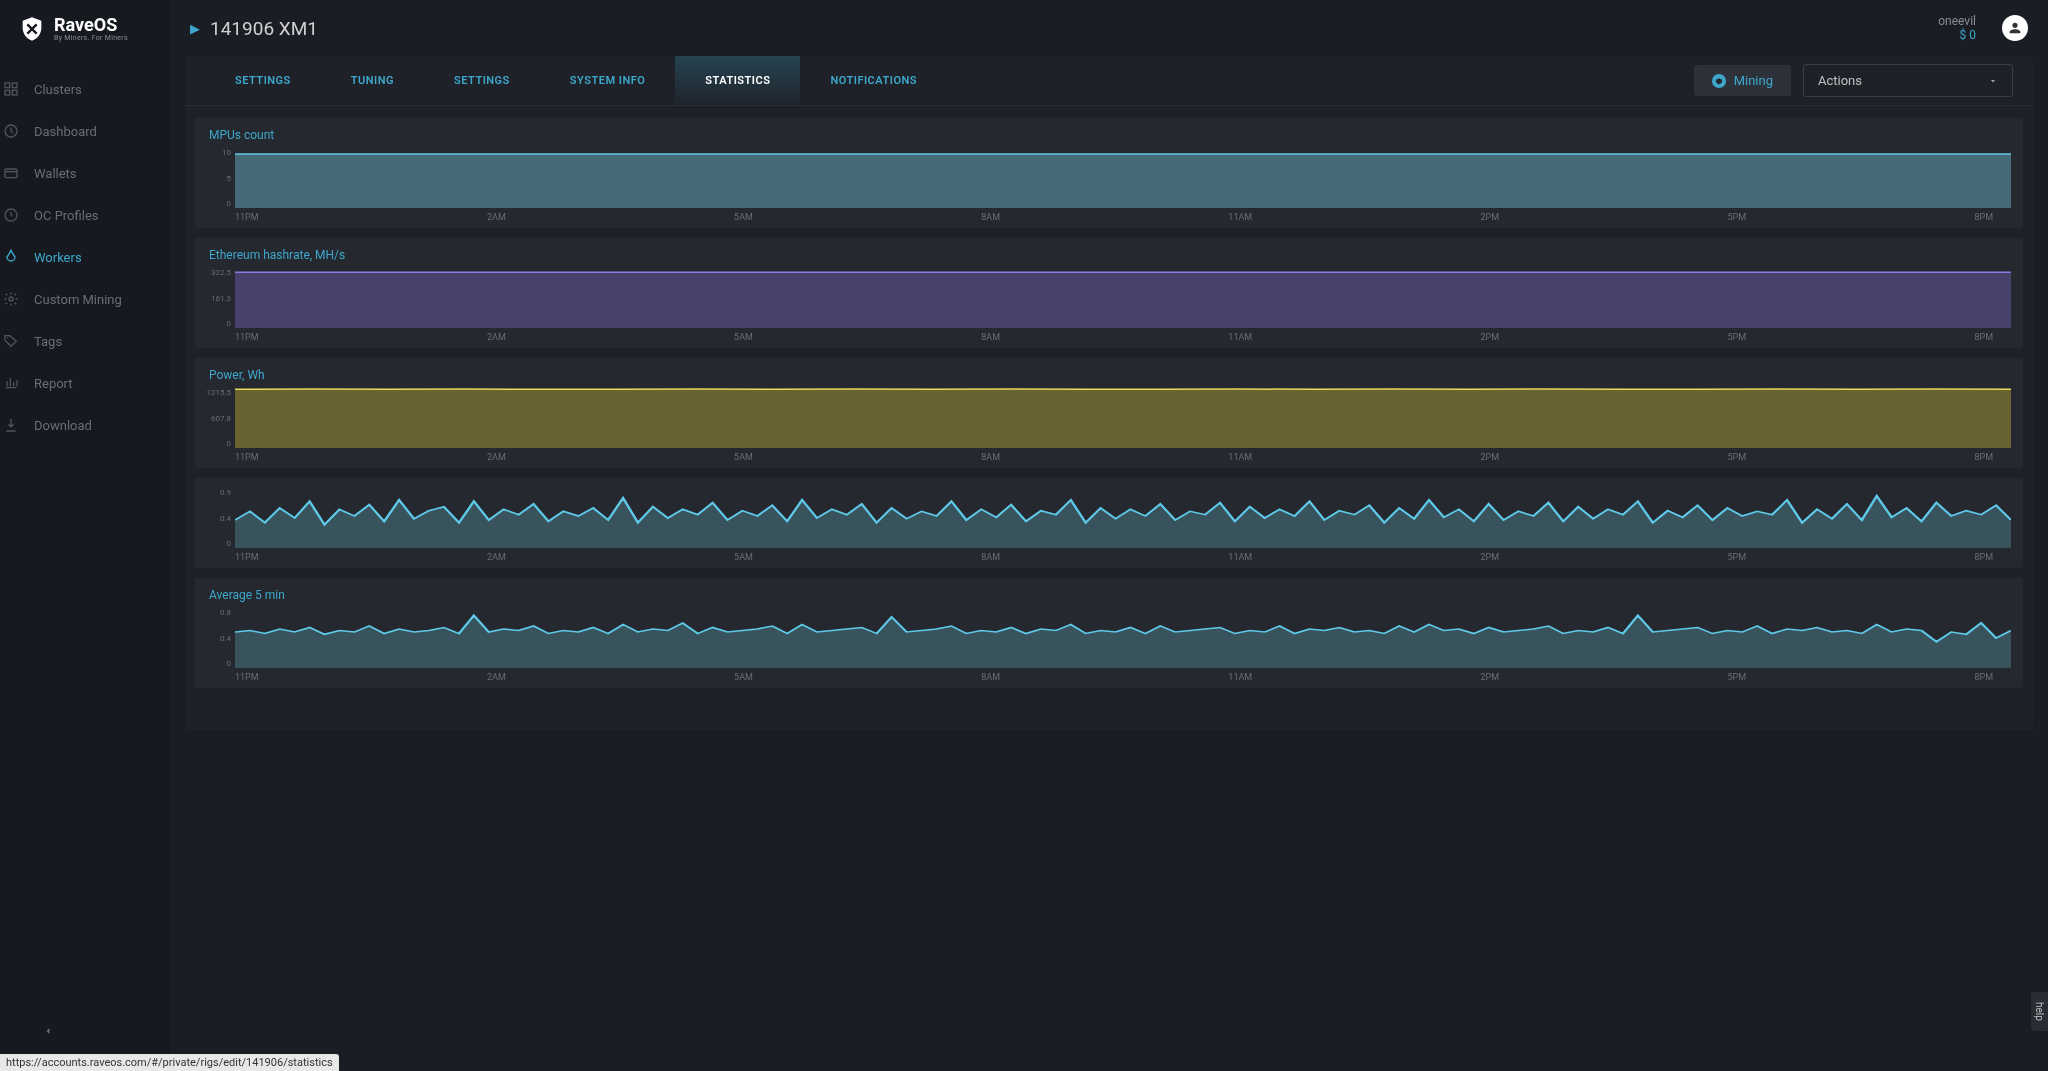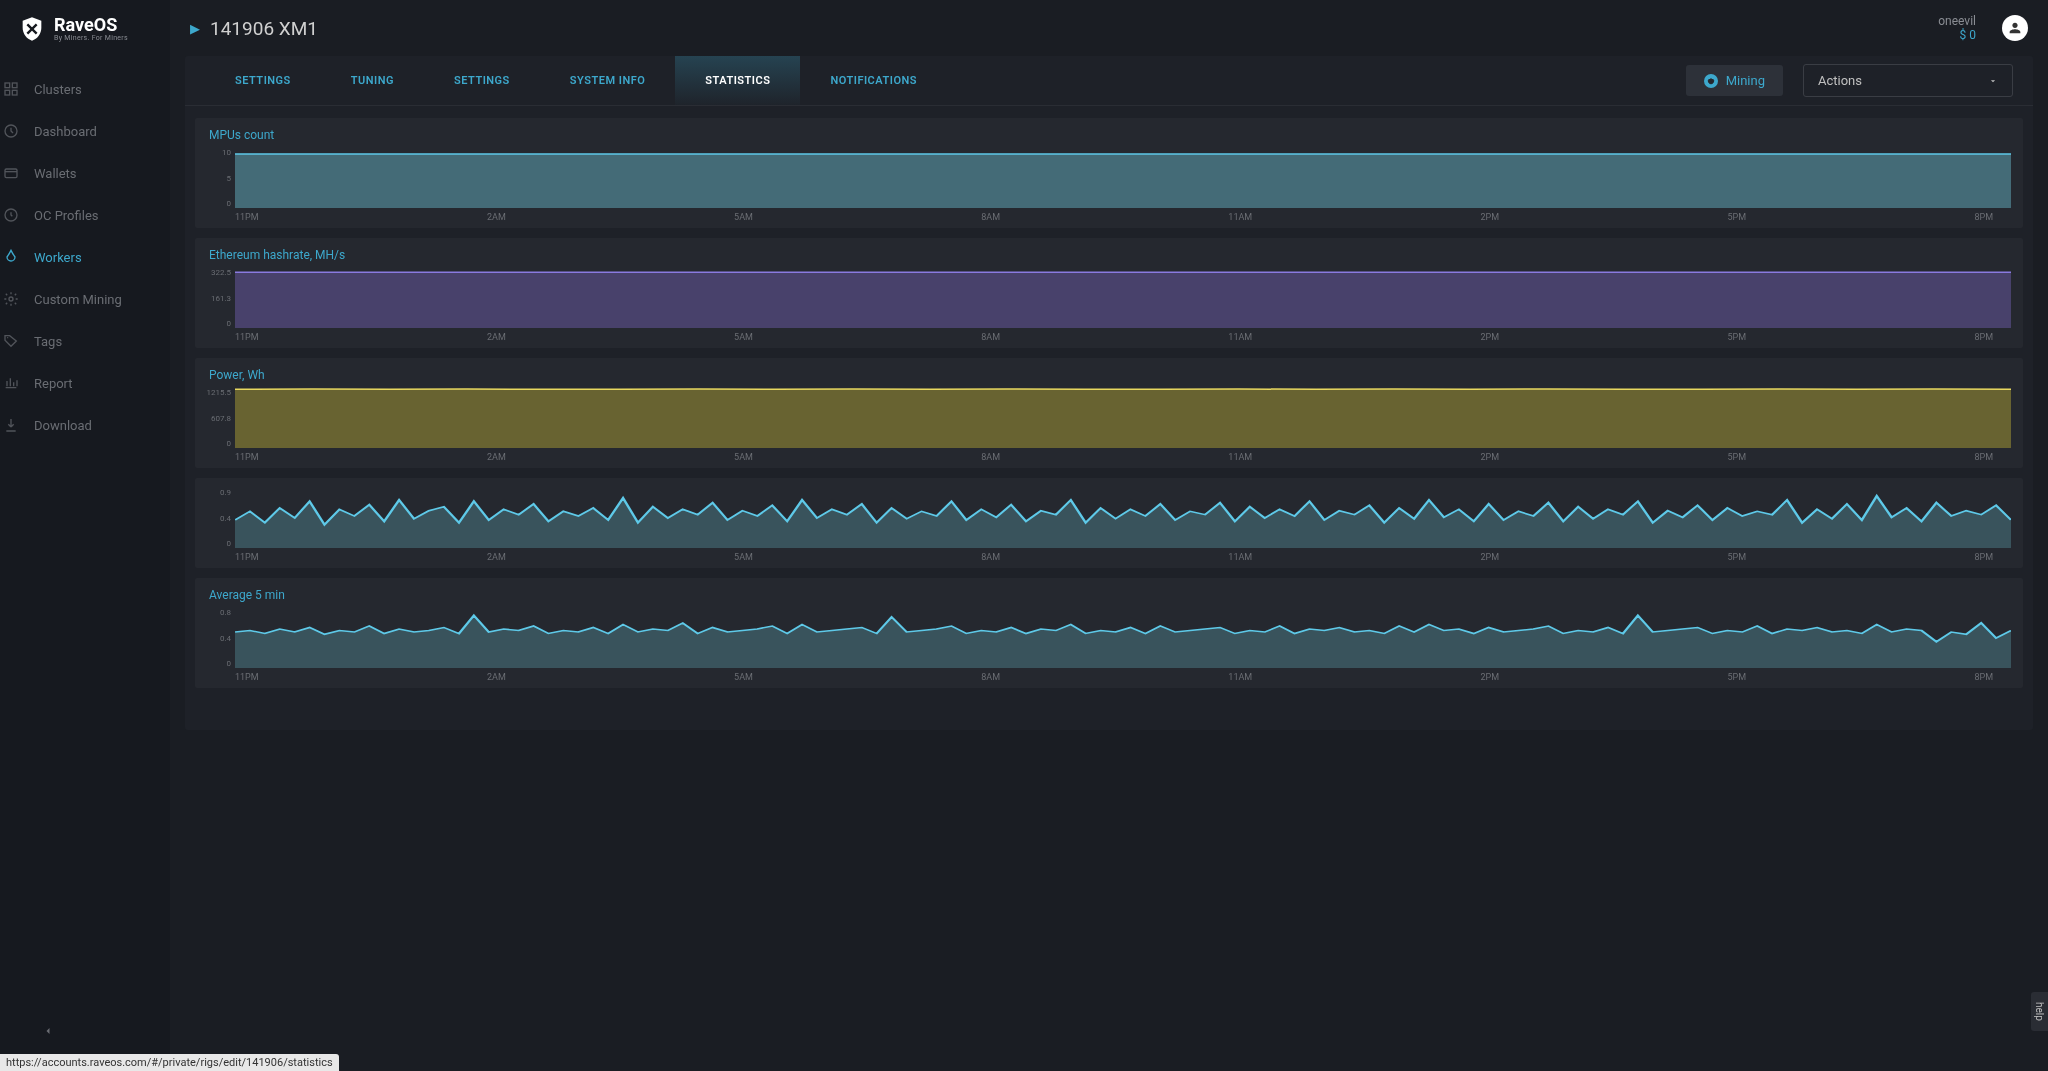--- a/index.html
+++ b/index.html
@@ -24,21 +24,21 @@
 .user-area{display:flex;align-items:center;gap:26px}
 .user-info{text-align:right;font-size:12px}
 .user-name{color:#8a8d93}
 .user-bal{color:#3da8cc}
 .user-icon{width:26px;height:26px;background:#fff;border-radius:50%;display:flex;align-items:center;justify-content:center}
 .content{background:#1e2128;margin:0 15px;border-radius:3px;padding-bottom:20px}
 .tabs-row{display:flex;align-items:center;justify-content:space-between;padding:0 20px;border-bottom:1px solid #2a2d34}
 .tabs{display:flex}
 .tab{padding:18px 30px;font-size:11px;font-weight:600;color:#3da8cc;cursor:pointer;letter-spacing:0.5px;position:relative}
 .tab.active{color:#fff;background:linear-gradient(180deg,rgba(61,168,204,0.25) 0%,rgba(61,168,204,0.02) 100%)}
-.controls{display:flex;align-items:center;gap:20px}
+.controls{display:flex;align-items:center;gap:12px}
 .mining-btn{background:#2d3139;padding:8px 18px;border-radius:3px;display:flex;align-items:center;color:#3da8cc;font-size:13px;cursor:pointer}
 .mining-btn .dot{width:14px;height:14px;border-radius:50%;background:#3da8cc;margin-right:8px;display:flex;align-items:center;justify-content:center}
 .actions-sel{background:transparent;border:1px solid #3a3d44;padding:8px 14px;border-radius:3px;color:#c0c0c0;font-size:13px;min-width:210px;display:flex;justify-content:space-between;align-items:center;cursor:pointer}
 .charts{padding:12px 10px}
 .chart-card{background:#25282f;border-radius:2px;margin-bottom:10px;padding:10px 10px 6px}
 .chart-title{color:#3da8cc;font-size:12px;margin-bottom:6px;padding-left:4px}
 .chart-body{position:relative;height:60px}
 .chart-svg{width:100%;height:100%;display:block}
 .chart-xaxis{display:flex;justify-content:space-between;padding:4px 20px 0 30px;font-size:9px;color:#6a6d73}
 .chart-ylabels{position:absolute;left:0;top:0;bottom:0;width:30px;display:flex;flex-direction:column;justify-content:space-between;font-size:8px;color:#6a6d73;text-align:right;padding-right:4px}

